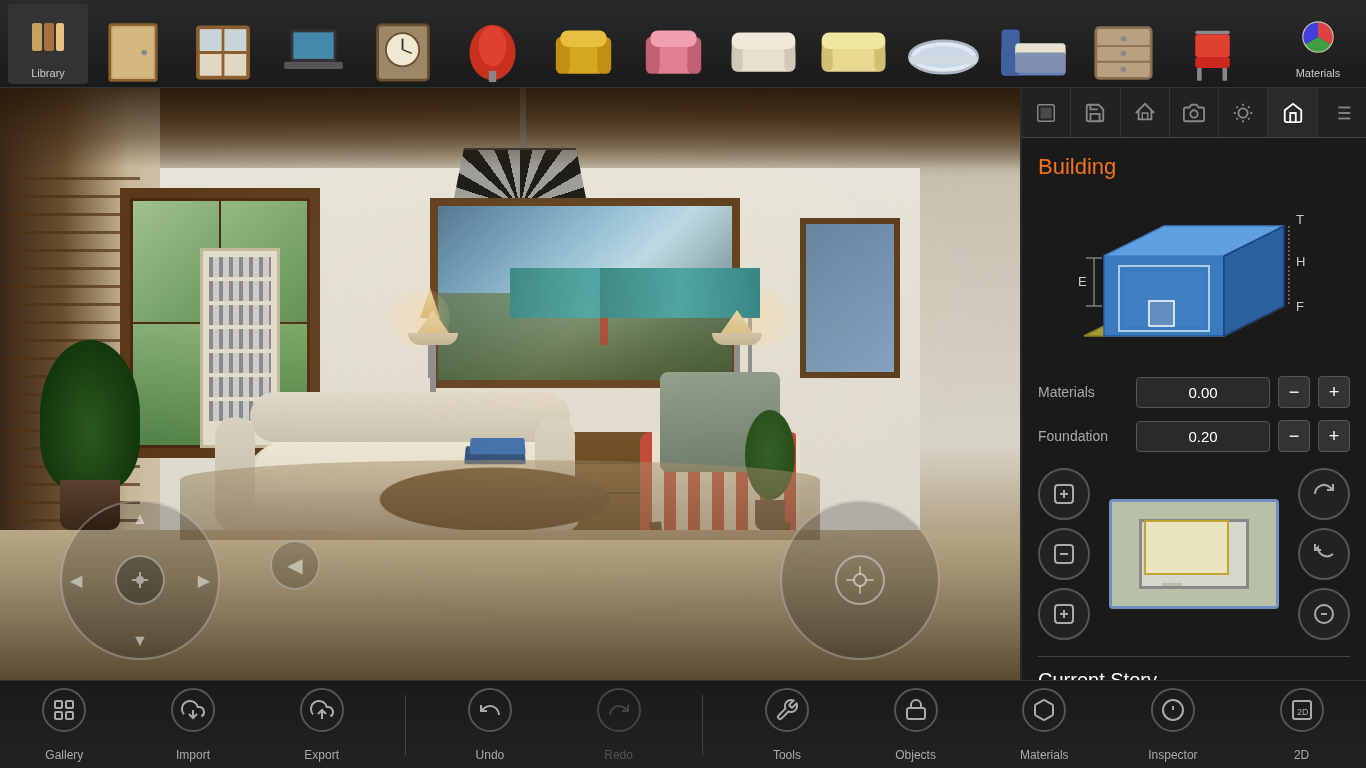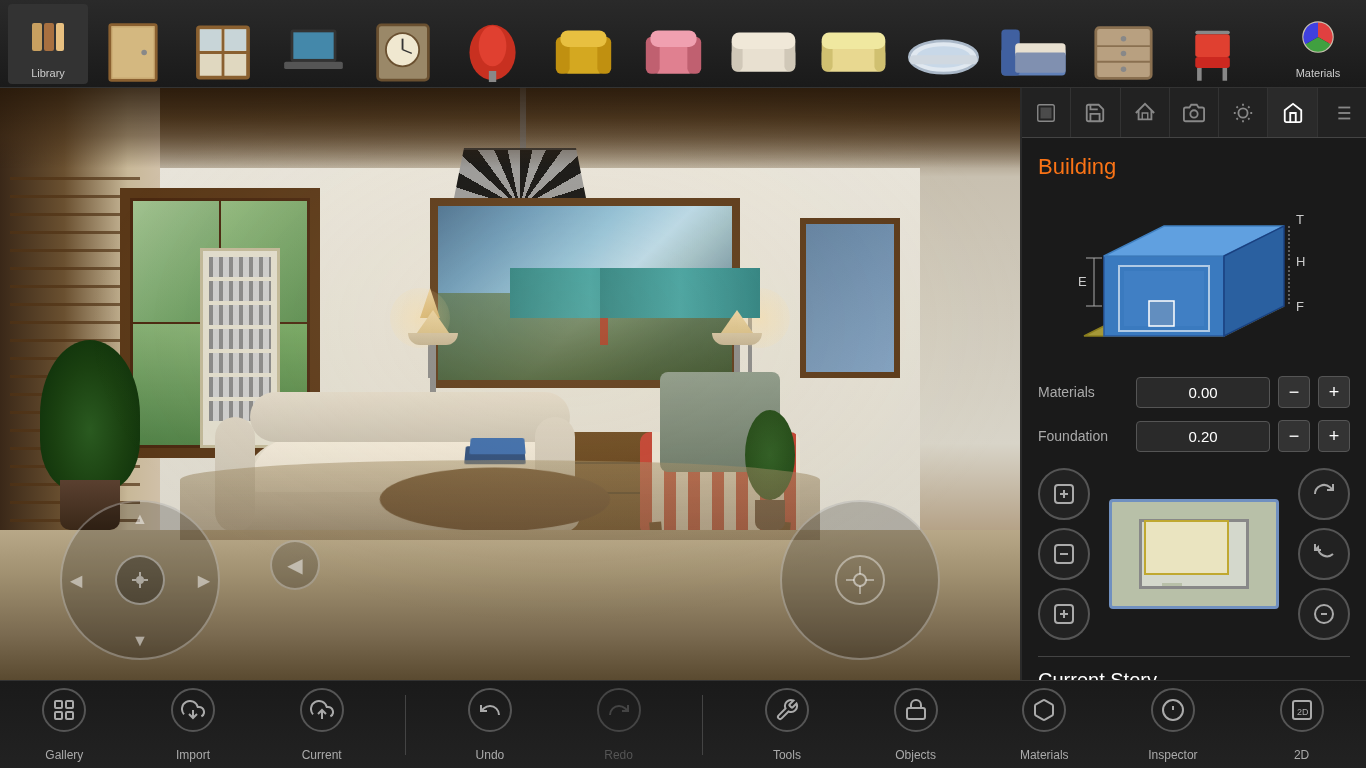--- a/index.html
+++ b/index.html
@@ -670,21 +670,21 @@
   </div>
 
   <div class="bottom-btn">
     <div class="btn-icon">
       <svg width="24" height="24" viewBox="0 0 24 24" fill="none" stroke="currentColor" stroke-width="2">
         <polyline points="8 16 12 12 16 16"></polyline>
         <line x1="12" y1="12" x2="12" y2="21"></line>
         <path d="M20.39 18.39A5 5 0 0018 9h-1.26A8 8 0 103 16.3"></path>
       </svg>
     </div>
-    <span>Current</span>
+    <span>Export</span>
   </div>
 
   <div class="bottom-divider"></div>
 
   <div class="bottom-btn">
     <div class="btn-icon">
       <svg width="24" height="24" viewBox="0 0 24 24" fill="none" stroke="currentColor" stroke-width="2">
         <path d="M3 7v6h6"></path>
         <path d="M21 17a9 9 0 00-9-9 9 9 0 00-6 2.3L3 13"></path>
       </svg>

